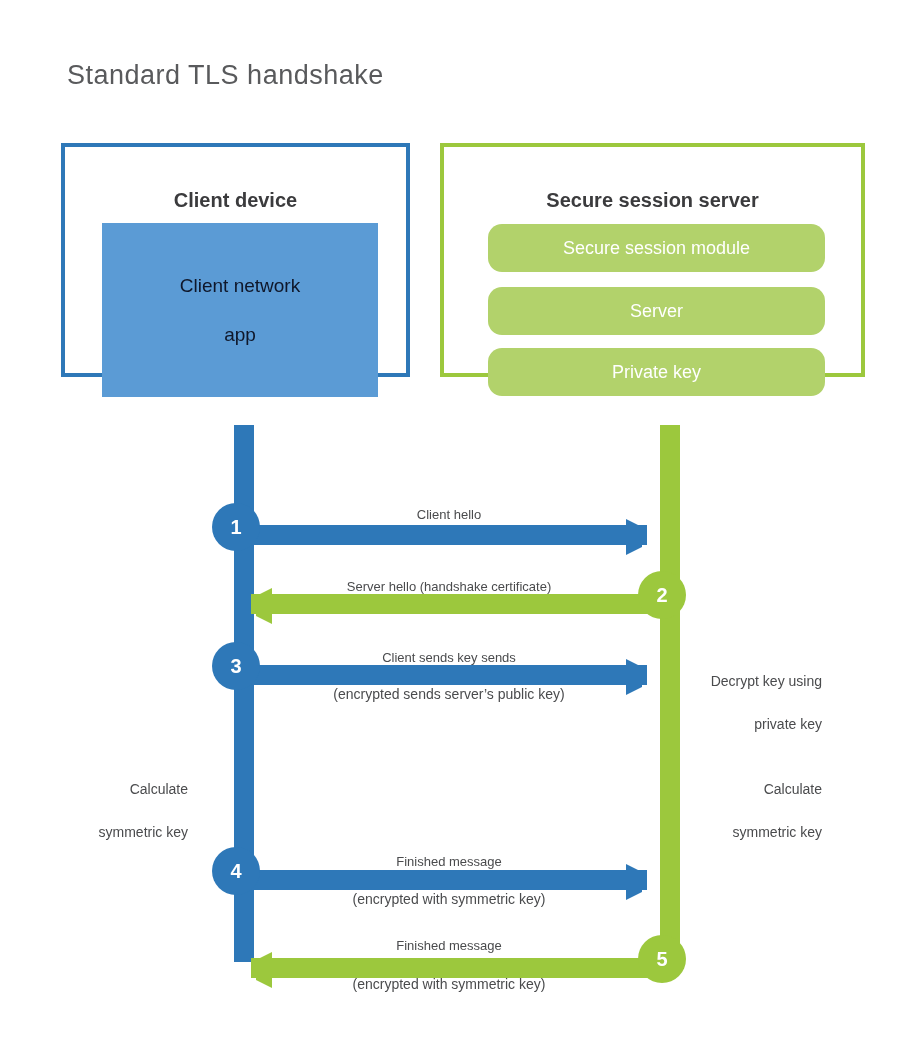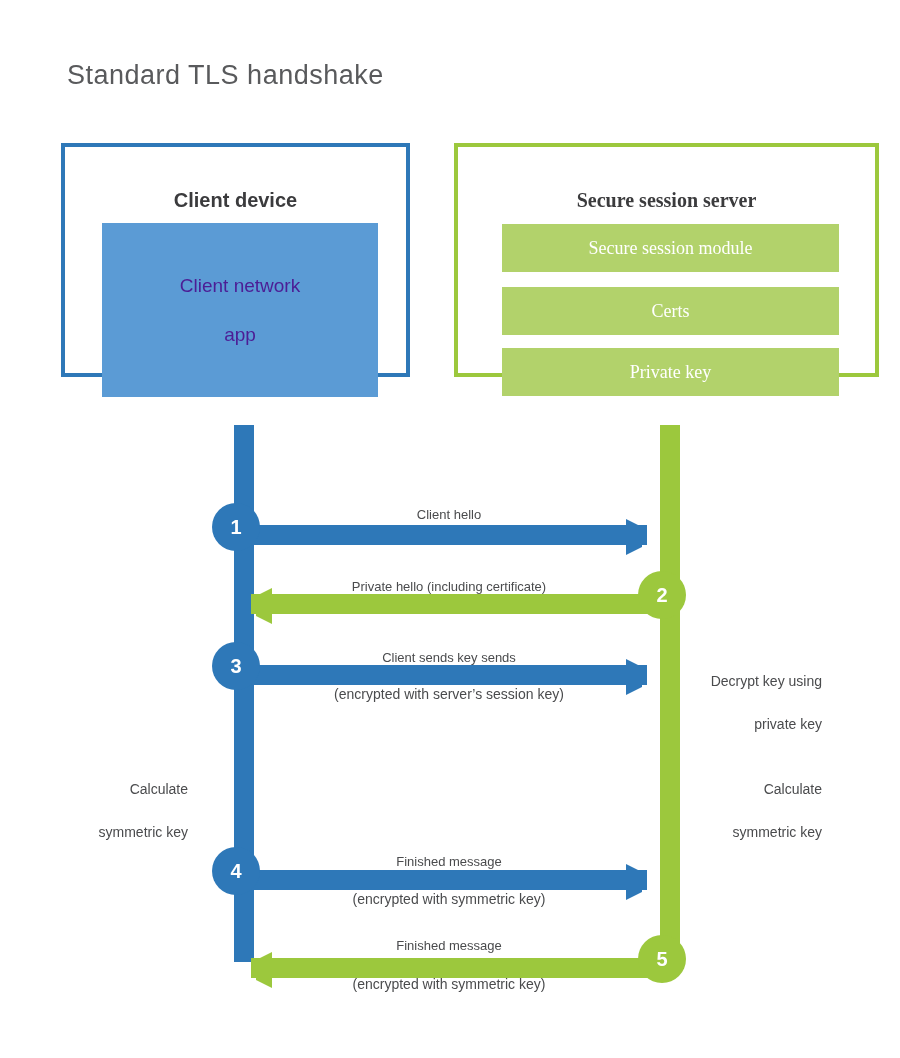--- a/index.html
+++ b/index.html
@@ -13,36 +13,36 @@
   .canvas{position:relative;width:900px;height:1058px;background:#ffffff;overflow:hidden;}
 
   .page-title{
     position:absolute;left:37px;top:30px;
     font-size:27px;font-weight:300;color:var(--title);letter-spacing:.5px;
   }
 
   
   .actor-box{position:absolute;top:123px;height:234px;background:#fff;border:4px solid;}
   .actor-box.client{left:41px;width:349px;border-color:var(--blue);}
-  .actor-box.server{left:434px;width:425px;border-color:var(--green);font-family:Liberation Serif, serif;}
+  .actor-box.server{left:420px;width:425px;border-color:var(--green);}
   .actor-title{
     margin-top:22px;text-align:center;
     font-size:20px;font-weight:700;color:var(--heading);
   }
 
   .client-app{
     position:absolute;left:37px;top:76px;width:276px;height:174px;
-    background:var(--blue_light);color:#4c1d95;font-size:19px;line-height:29px;
+    background:var(--blue_light);color:#0f172a;font-size:19px;line-height:29px;
     display:flex;flex-direction:column;align-items:center;justify-content:center;text-align:center;
   }
 
   .server-bar{
     position:absolute;left:44px;width:337px;height:48px;
     background:var(--green_light);color:#fff;font-size:18px;
-    display:flex;align-items:center;justify-content:center;
+    display:flex;align-items:center;justify-content:center;border-radius:14px;
   }
   .server-bar.b0{top:77px;} .server-bar.b1{top:140px;} .server-bar.b2{top:201px;}
 
   
   .lifeline{position:absolute;width:5px;}
   .lifeline.client{left:214px;top:405px;height:537px;background:var(--blue);}
   .lifeline.server{left:640px;top:405px;height:535px;background:var(--green);}
 
   
   .step-circle{
@@ -92,51 +92,51 @@
     <div class="actor-title">Client device</div>
     <div class="client-app">
       <span>Client network</span>
       <span>app</span>
     </div>
   </div>
 
   <div class="actor-box server">
     <div class="actor-title">Secure session server</div>
     <div class="server-bar b0">Secure session module</div>
-    <div class="server-bar b1">Certs</div>
+    <div class="server-bar b1">Server</div>
     <div class="server-bar b2">Private key</div>
   </div>
 
   <div class="lifeline client"></div>
   <div class="lifeline server"></div>
 
   <div class="msg-label" style="top:477px;">Client hello</div>
   <div class="arrow blue to-right" style="left:216px;width:426px;top:499px;">
     <div class="shaft"></div>
     <div class="head"></div>
   </div>
   <div class="step-circle blue" style="top:483px;">
     <span>1</span>
   </div>
 
-  <div class="msg-label" style="top:549px;">Private hello (including certificate)</div>
+  <div class="msg-label" style="top:549px;">Server hello (handshake certificate)</div>
   <div class="arrow green to-left" style="left:216px;width:426px;top:568px;">
     <div class="shaft"></div>
     <div class="head"></div>
   </div>
   <div class="step-circle green" style="top:551px;">
     <span>2</span>
   </div>
 
   <div class="msg-label" style="top:620px;">Client sends key sends</div>
   <div class="arrow blue to-right" style="left:216px;width:426px;top:639px;">
     <div class="shaft"></div>
     <div class="head"></div>
   </div>
-  <div class="msg-sub" style="top:656px;">(encrypted with server’s session key)</div>
+  <div class="msg-sub" style="top:656px;">(encrypted sends server’s public key)</div>
   <div class="step-circle blue" style="top:622px;">
     <span>3</span>
   </div>
 
   <div class="side-note right" style="top:630px;">
     <div>Decrypt key using</div>
     <div>private key</div>
   </div>
 
   <div class="side-note left" style="top:738px;">

